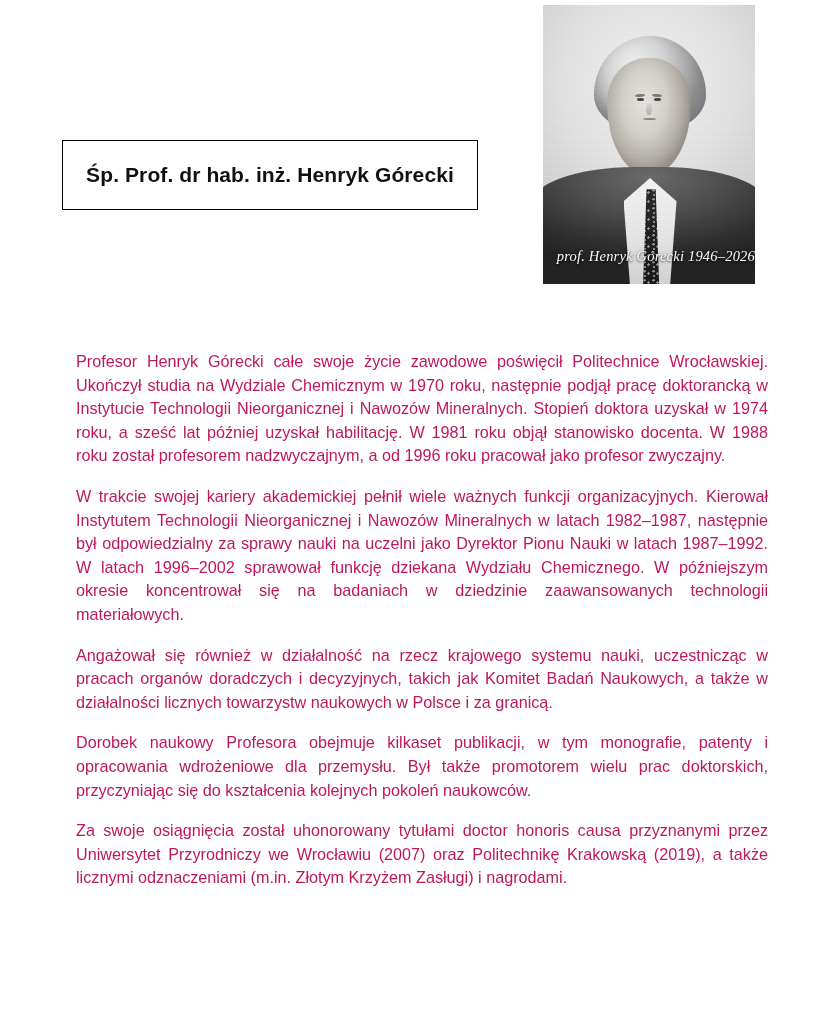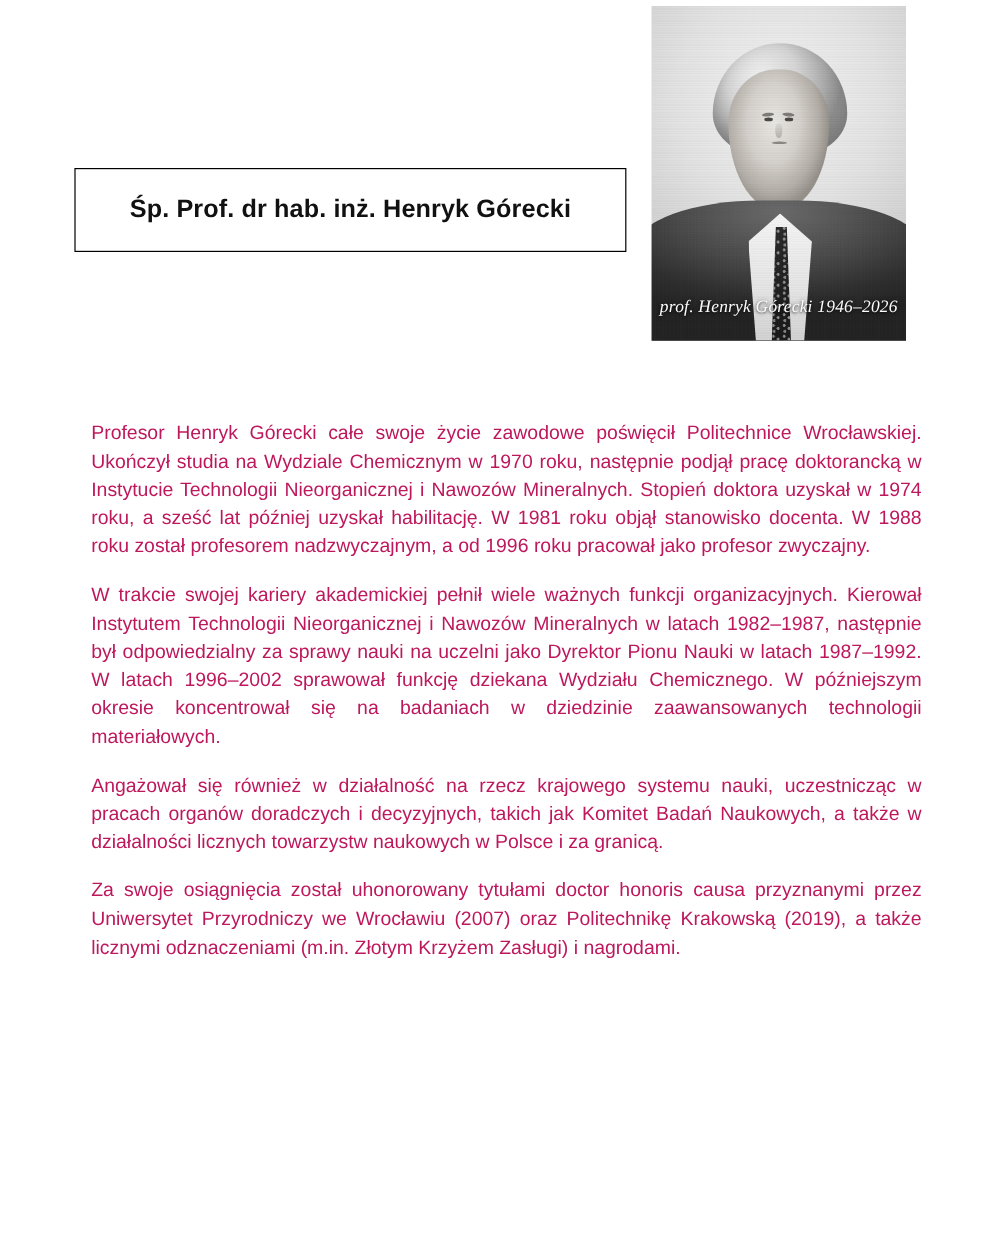--- a/index.html
+++ b/index.html
@@ -151,37 +151,37 @@
     height: 40px;
     background: #0a0a0a;
     transform: rotate(-56deg);
     transform-origin: 100% 100%;
   }
   .photo-caption {
     position: absolute;
     left: 0;
     right: 0;
     top: 243px;
-    text-align: center;
+    text-align: right;
     font-family: "Liberation Serif", serif;
     font-style: italic;
     font-size: 14.5px;
     letter-spacing: .2px;
     color: #fbfbfb;
     text-shadow: 0 1px 2px rgba(0,0,0,.6), 0 0 4px rgba(0,0,0,.45);
     white-space: nowrap;
     z-index: 4;
   }
 
   
   .title-box {
     position: absolute;
     left: 62px;
     top: 140px;
-    width: 460px;
+    width: 416px;
     height: 70px;
     border: 1px solid #000000;
     box-sizing: border-box;
     display: flex;
     align-items: center;
     justify-content: center;
     background: #ffffff;
   }
   .title-box-text {
     font-size: 21px;
@@ -233,14 +233,15 @@
 </div>
 
 <div class="title-box">
   <span class="title-box-text">Śp. Prof. dr hab. inż. Henryk Górecki</span>
 </div>
 
 <div class="body-text">
   <p>Profesor Henryk Górecki całe swoje życie zawodowe poświęcił Politechnice Wrocławskiej. Ukończył studia na Wydziale Chemicznym w 1970 roku, następnie podjął pracę doktorancką w Instytucie Technologii Nieorganicznej i Nawozów Mineralnych. Stopień doktora uzyskał w 1974 roku, a sześć lat później uzyskał habilitację. W 1981 roku objął stanowisko docenta. W 1988 roku został profesorem nadzwyczajnym, a od 1996 roku pracował jako profesor zwyczajny.</p>
   <p>W trakcie swojej kariery akademickiej pełnił wiele ważnych funkcji organizacyjnych. Kierował Instytutem Technologii Nieorganicznej i Nawozów Mineralnych w latach 1982–1987, następnie był odpowiedzialny za sprawy nauki na uczelni jako Dyrektor Pionu Nauki w latach 1987–1992. W latach 1996–2002 sprawował funkcję dziekana Wydziału Chemicznego. W późniejszym okresie koncentrował się na badaniach w dziedzinie zaawansowanych technologii materiałowych.</p>
   <p>Angażował się również w działalność na rzecz krajowego systemu nauki, uczestnicząc w pracach organów doradczych i decyzyjnych, takich jak Komitet Badań Naukowych, a także w działalności licznych towarzystw naukowych w Polsce i za granicą.</p>
+  <p>Dorobek naukowy Profesora obejmuje kilkaset publikacji, w tym monografie, patenty i opracowania wdrożeniowe dla przemysłu. Był także promotorem wielu prac doktorskich, przyczyniając się do kształcenia kolejnych pokoleń naukowców.</p>
   <p>Za swoje osiągnięcia został uhonorowany tytułami doctor honoris causa przyznanymi przez Uniwersytet Przyrodniczy we Wrocławiu (2007) oraz Politechnikę Krakowską (2019), a także licznymi odznaczeniami (m.in. Złotym Krzyżem Zasługi) i nagrodami.</p>
 </div>
 
 </body></html>

